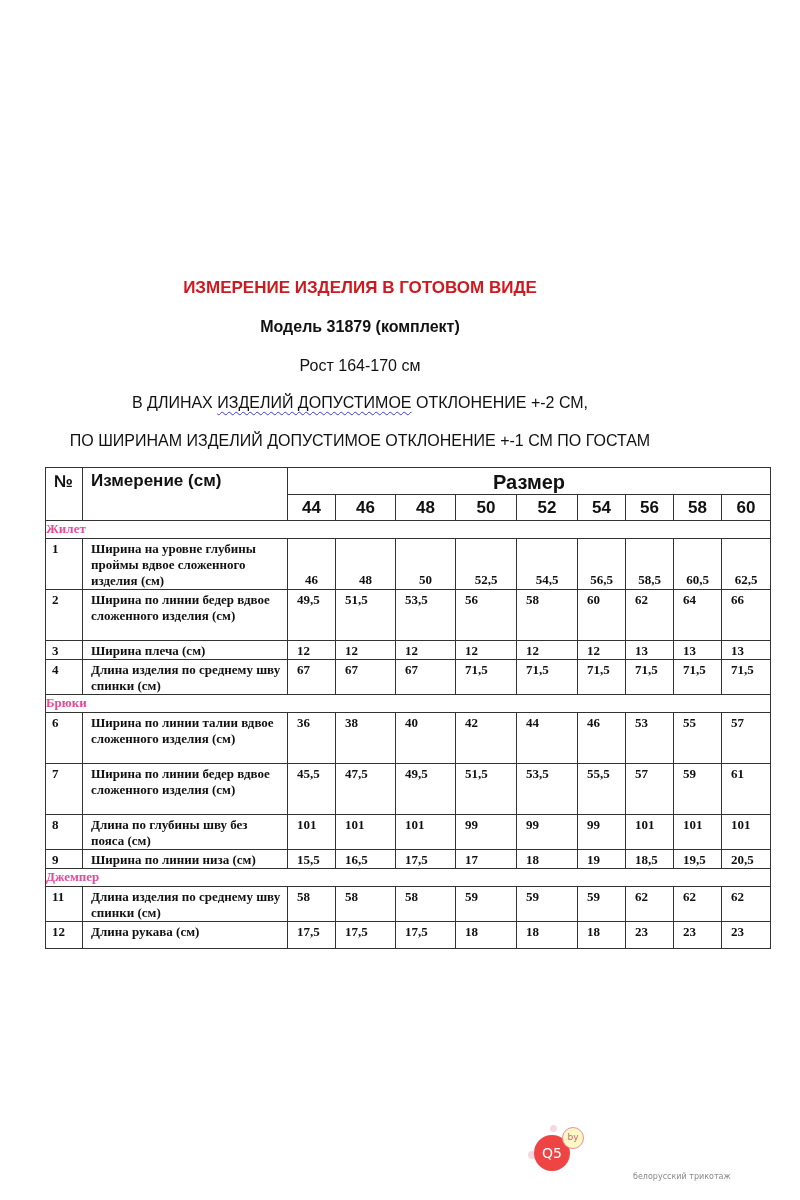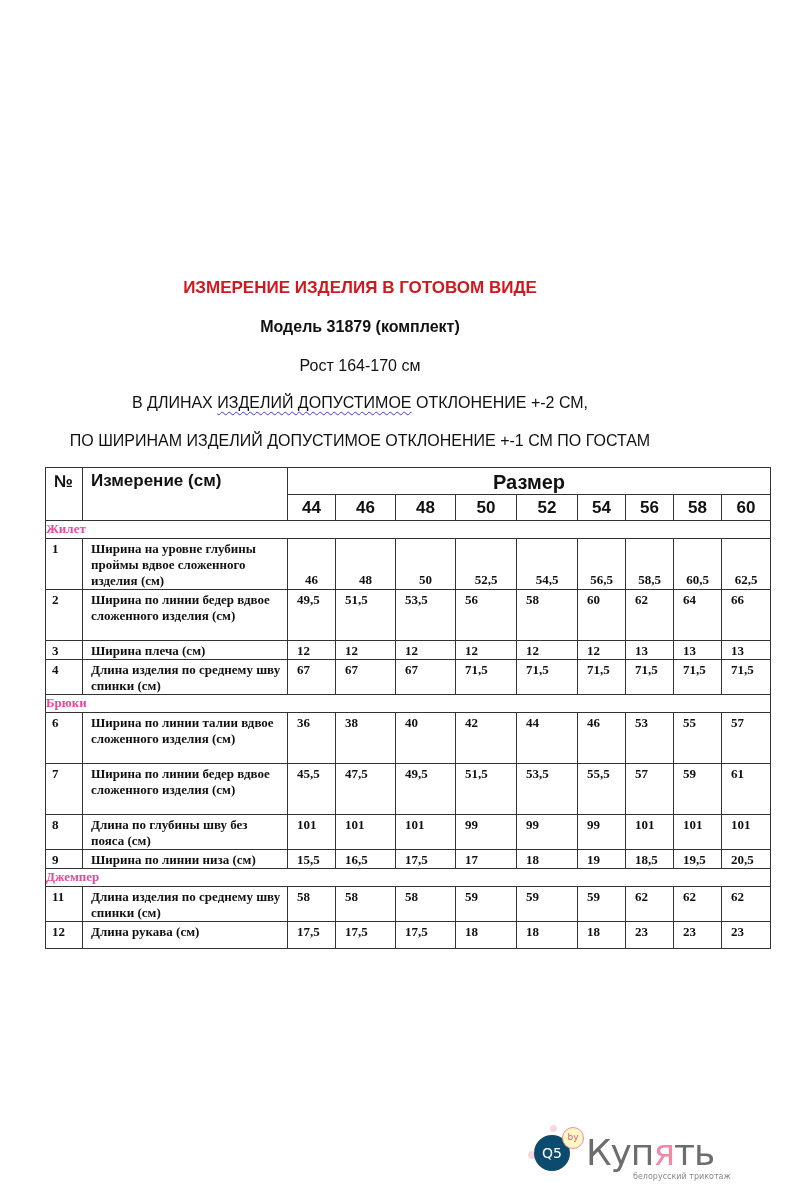--- a/index.html
+++ b/index.html
@@ -26,21 +26,21 @@
   .hdr-razmer { text-align: center; padding: 3px 0 0 0 !important; height: 20px; }
   .hdr-size { text-align: center; font-size: 17px; height: 24px; padding-top: 1px !important; vertical-align: middle !important; }
   .section td { font-family: "Liberation Serif", serif; font-weight: bold; color: #ec4899; font-size: 13px; padding: 1px 0 0 4px; height: 17px; }
   .serif { font-family: "Liberation Serif", "DejaVu Serif", serif; font-weight: bold; font-size: 13px; line-height: 16px; }
   .num { padding: 2px 0 0 6px !important; }
   .lbl { padding: 2px 4px 0 8px !important; }
   .val { padding: 2px 0 0 9px !important; }
   .val-bottom { vertical-align: bottom !important; text-align: center; padding: 0 0 1px 0 !important; }
 
   .logo { position: absolute; left: 528px; top: 1125px; width: 260px; height: 60px; }
-  .logo-circle { position: absolute; left: 6px; top: 10px; width: 36px; height: 36px; border-radius: 50%; background: #0c4a6e; color: #fff; font-size: 14px; text-align: center; line-height: 36px; font-family: "DejaVu Sans", sans-serif; }
+  .logo-circle { position: absolute; left: 6px; top: 10px; width: 36px; height: 36px; border-radius: 50%; background: #ef4444; color: #fff; font-size: 14px; text-align: center; line-height: 36px; font-family: "DejaVu Sans", sans-serif; }
   .logo-by { position: absolute; left: 34px; top: 2px; width: 20px; height: 20px; border-radius: 50%; border: 1.5px solid #f08aa7; background: #fef9c3; color: #e05a86; font-size: 9px; text-align: center; line-height: 19px; font-family: "DejaVu Sans", sans-serif; }
   .logo-bubble { position: absolute; border-radius: 50%; background: #f7d8e1; }
   .logo-text { position: absolute; left: 58px; top: 8px; font-size: 36px; color: #6d6d6d; font-family: "DejaVu Sans", sans-serif; letter-spacing: -1px; line-height: 40px; }
   .logo-text .pink { color: #f08aa7; }
   .logo-sub { position: absolute; left: 105px; top: 47px; font-size: 8px; color: #888; font-family: "DejaVu Sans", sans-serif; }
 </style>
 </head>
 <body>
 
 <div class="heading h-red">ИЗМЕРЕНИЕ ИЗДЕЛИЯ В ГОТОВОМ ВИДЕ</div>
@@ -220,15 +220,14 @@
         <td class="serif val">23</td>
       </tr>
     </tbody>
 </table>
 
 <div class="logo">
   <div class="logo-bubble" style="left:0;top:26px;width:8px;height:8px;"></div>
   <div class="logo-bubble" style="left:22px;top:0;width:7px;height:7px;"></div>
   <div class="logo-circle">Q5</div>
   <div class="logo-by">by</div>
-  <div class="logo-text"><span>Куп</span><span class="pink">я</span><span>ть</span></div>
   <div class="logo-sub">белорусский трикотаж</div>
 </div>
 
 </body></html>

